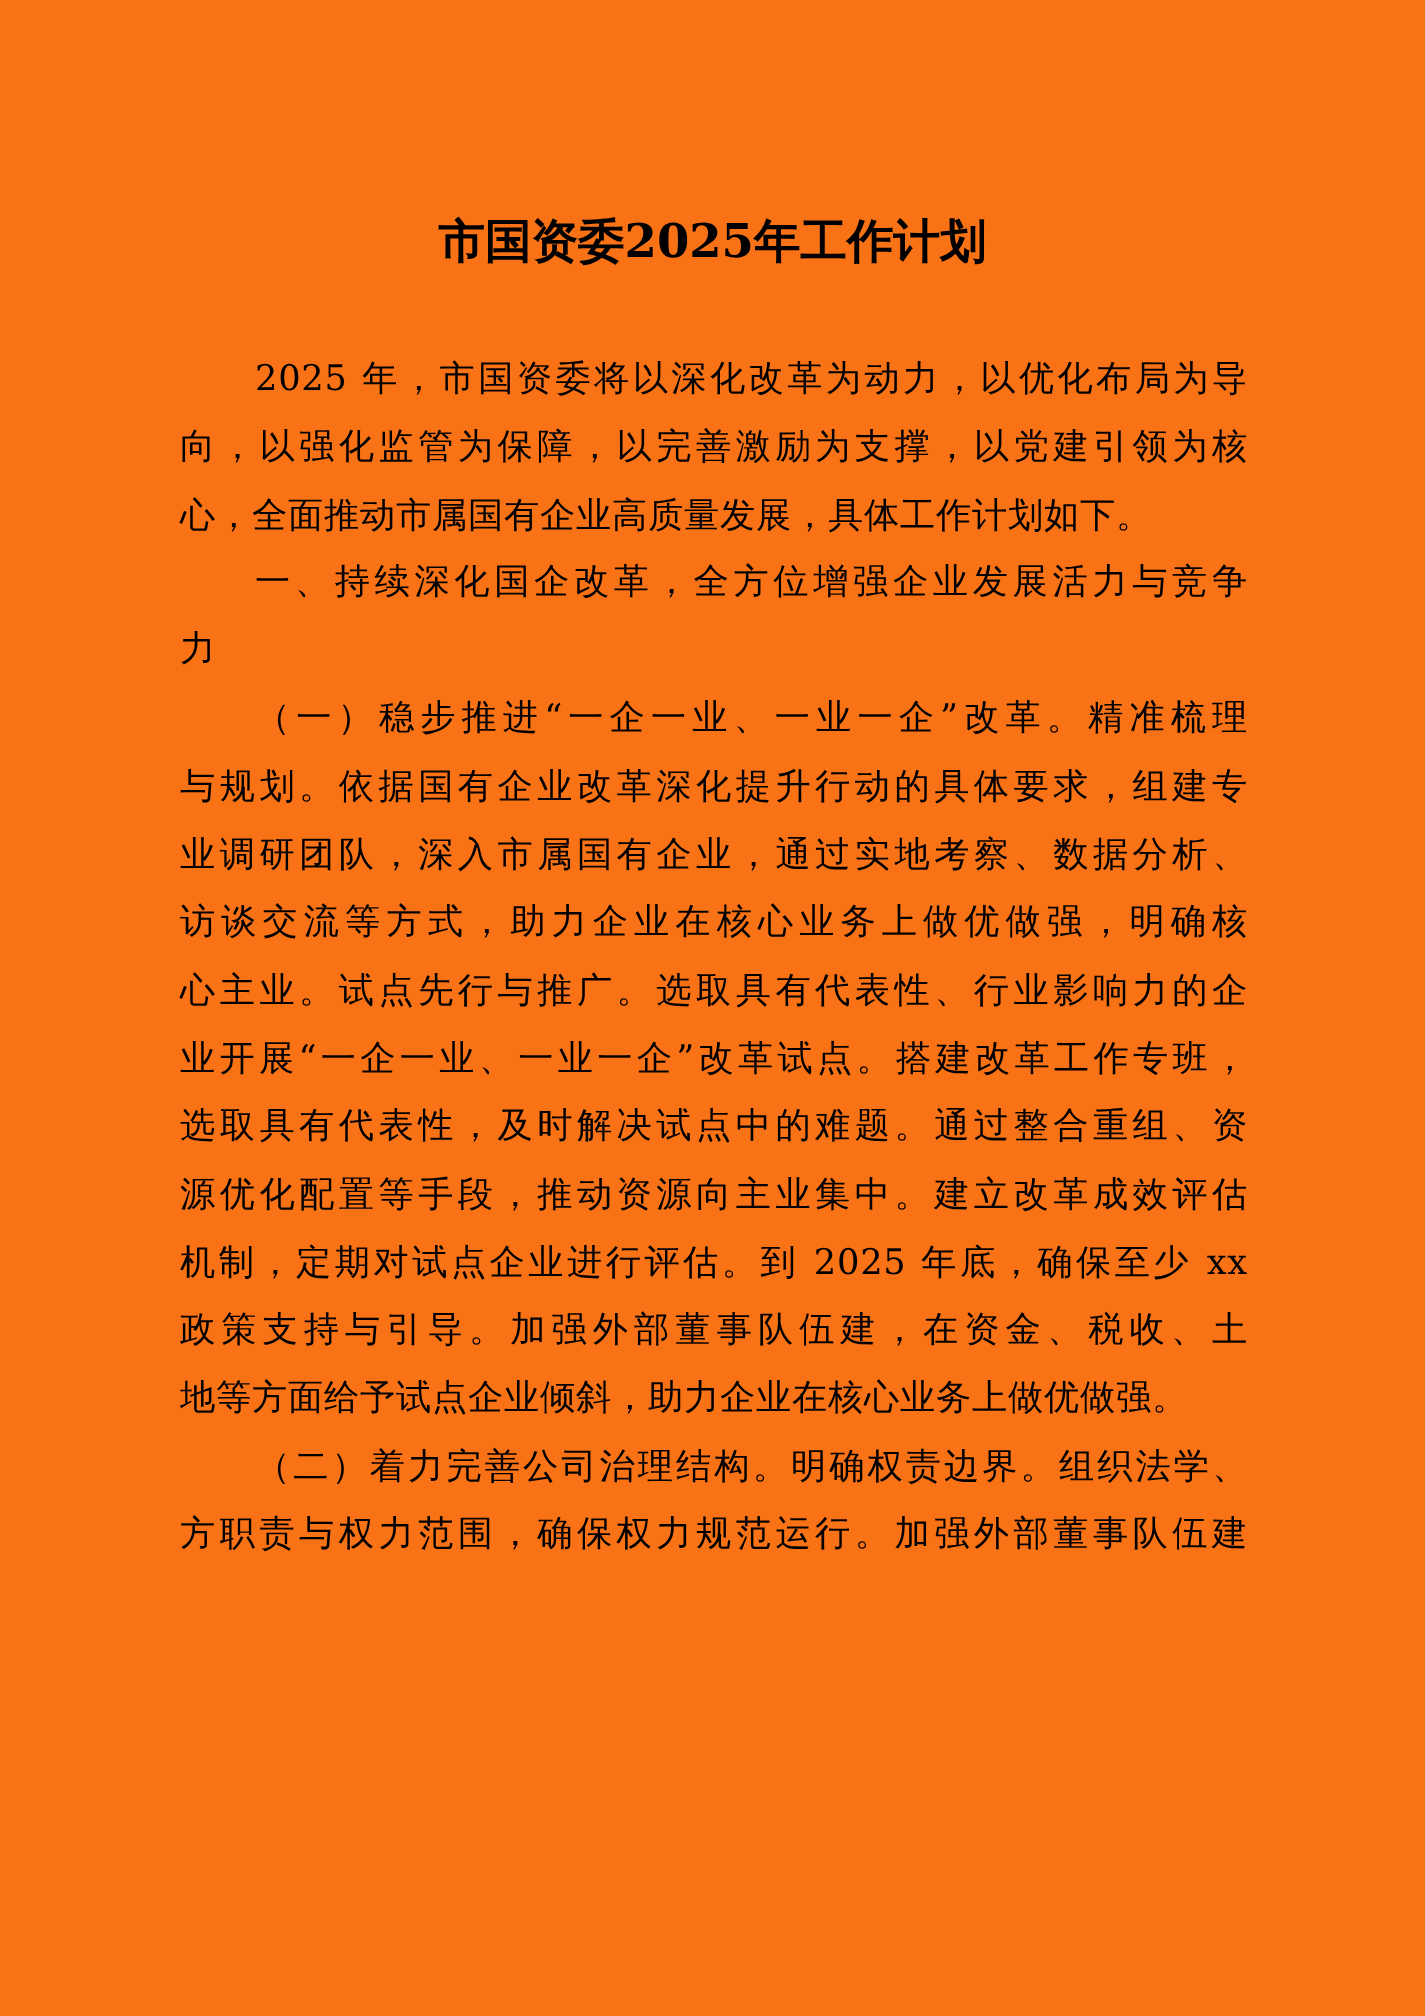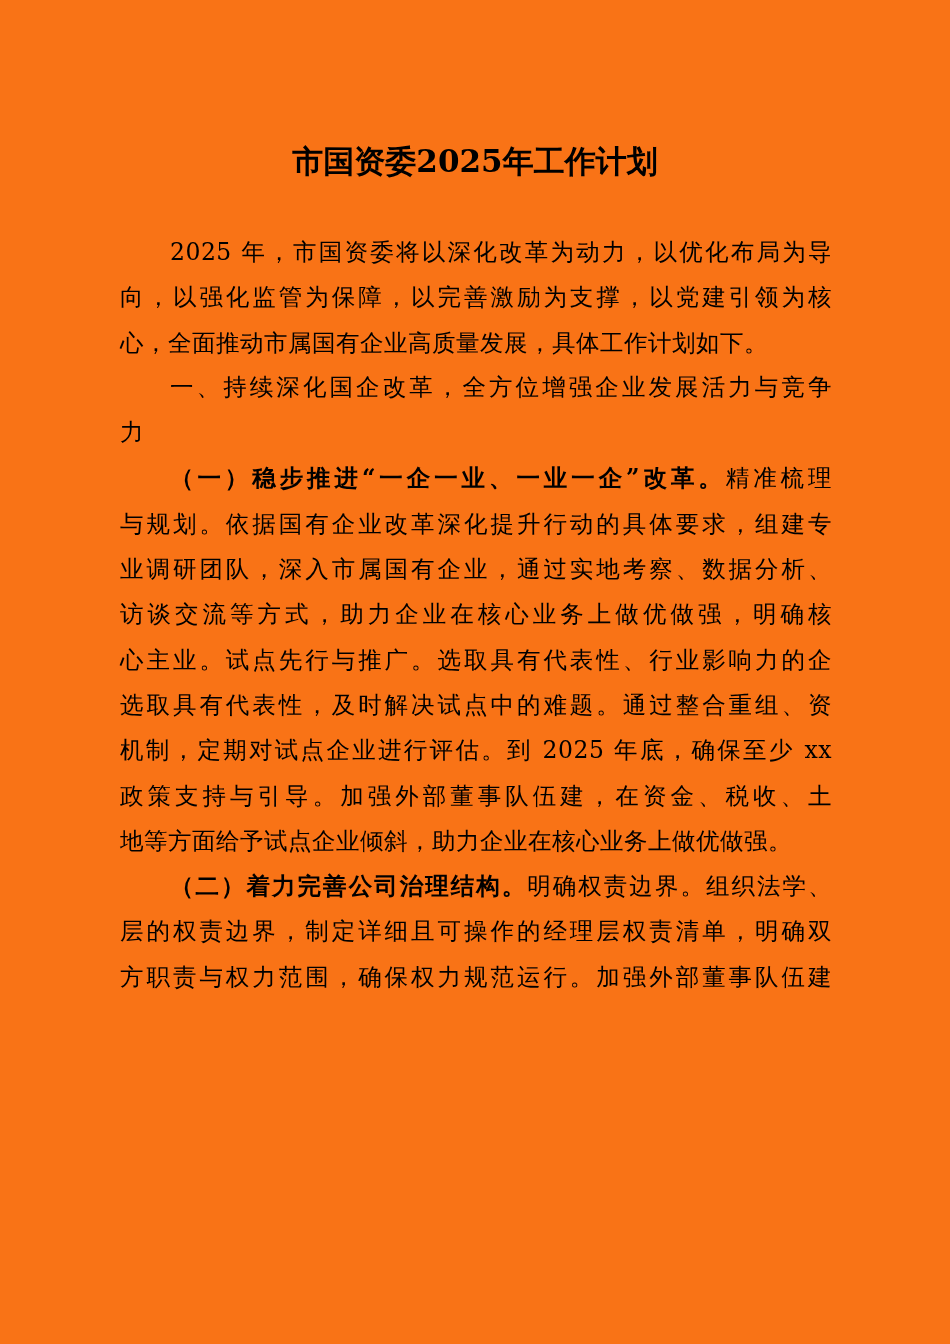--- a/index.html
+++ b/index.html
@@ -51,29 +51,29 @@
       text-align-last: justify;
       letter-spacing: 0.5px;
     }
     .line.last {
       text-align-last: left;
     }
     .line.indent {
       padding-left: 50px;
     }
     .line.heading {
-      font-family: Liberation Mono, monospace;
+      font-family: Liberation Serif, serif;
       font-weight: normal;
       font-size: 23.5px;
     }
     .line.subheading {
       font-weight: normal;
     }
     .sub-label {
-      font-weight: bold;
+      font-weight: normal;
     }
   </style>
 </head>
 <body>
 
 <div class="page">
 
   <div class="title">市国资委2025年工作计划</div>
 
   <div class="body-text">
@@ -83,23 +83,24 @@
     <div class="line last">心，全面推动市属国有企业高质量发展，具体工作计划如下。</div>
 
     <div class="line indent heading">一、持续深化国企改革，全方位增强企业发展活力与竞争</div>
     <div class="line heading last">力</div>
 
     <div class="line indent subheading"><span class="sub-label">（一）稳步推进“一企一业、一业一企”改革。</span><span>精准梳理</span></div>
     <div class="line">与规划。依据国有企业改革深化提升行动的具体要求，组建专</div>
     <div class="line">业调研团队，深入市属国有企业，通过实地考察、数据分析、</div>
     <div class="line">访谈交流等方式，助力企业在核心业务上做优做强，明确核</div>
     <div class="line">心主业。试点先行与推广。选取具有代表性、行业影响力的企</div>
+    <div class="line">业开展“一企一业、一业一企”改革试点。搭建改革工作专班，</div>
     <div class="line">选取具有代表性，及时解决试点中的难题。通过整合重组、资</div>
+    <div class="line">源优化配置等手段，推动资源向主业集中。建立改革成效评估</div>
     <div class="line">机制，定期对试点企业进行评估。到 2025 年底，确保至少 xx</div>
     <div class="line">政策支持与引导。加强外部董事队伍建，在资金、税收、土</div>
     <div class="line last">地等方面给予试点企业倾斜，助力企业在核心业务上做优做强。</div>
 
     <div class="line indent subheading"><span class="sub-label">（二）着力完善公司治理结构。</span><span>明确权责边界。组织法学、</span></div>
-    <div class="line">层的权责边界，制定详细且可操作的经理层权责清单，明确双</div>
     <div class="line">方职责与权力范围，确保权力规范运行。加强外部董事队伍建</div>
 
   </div>
 </div>
 
 </body></html>

